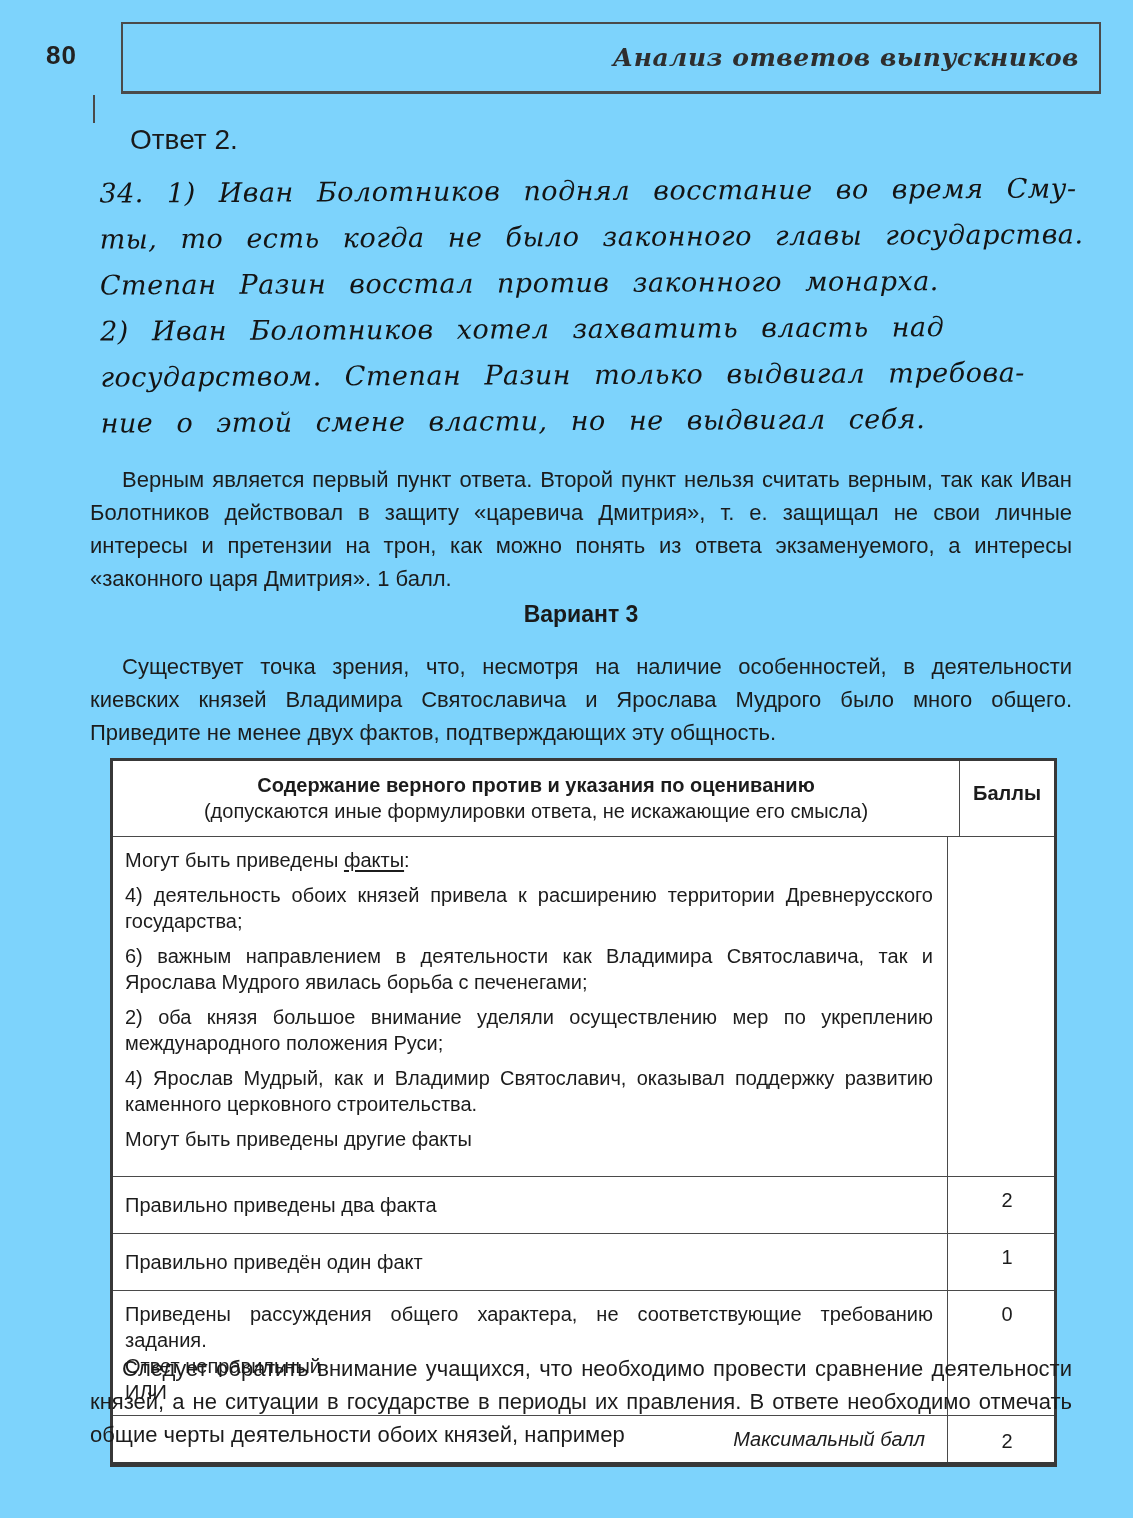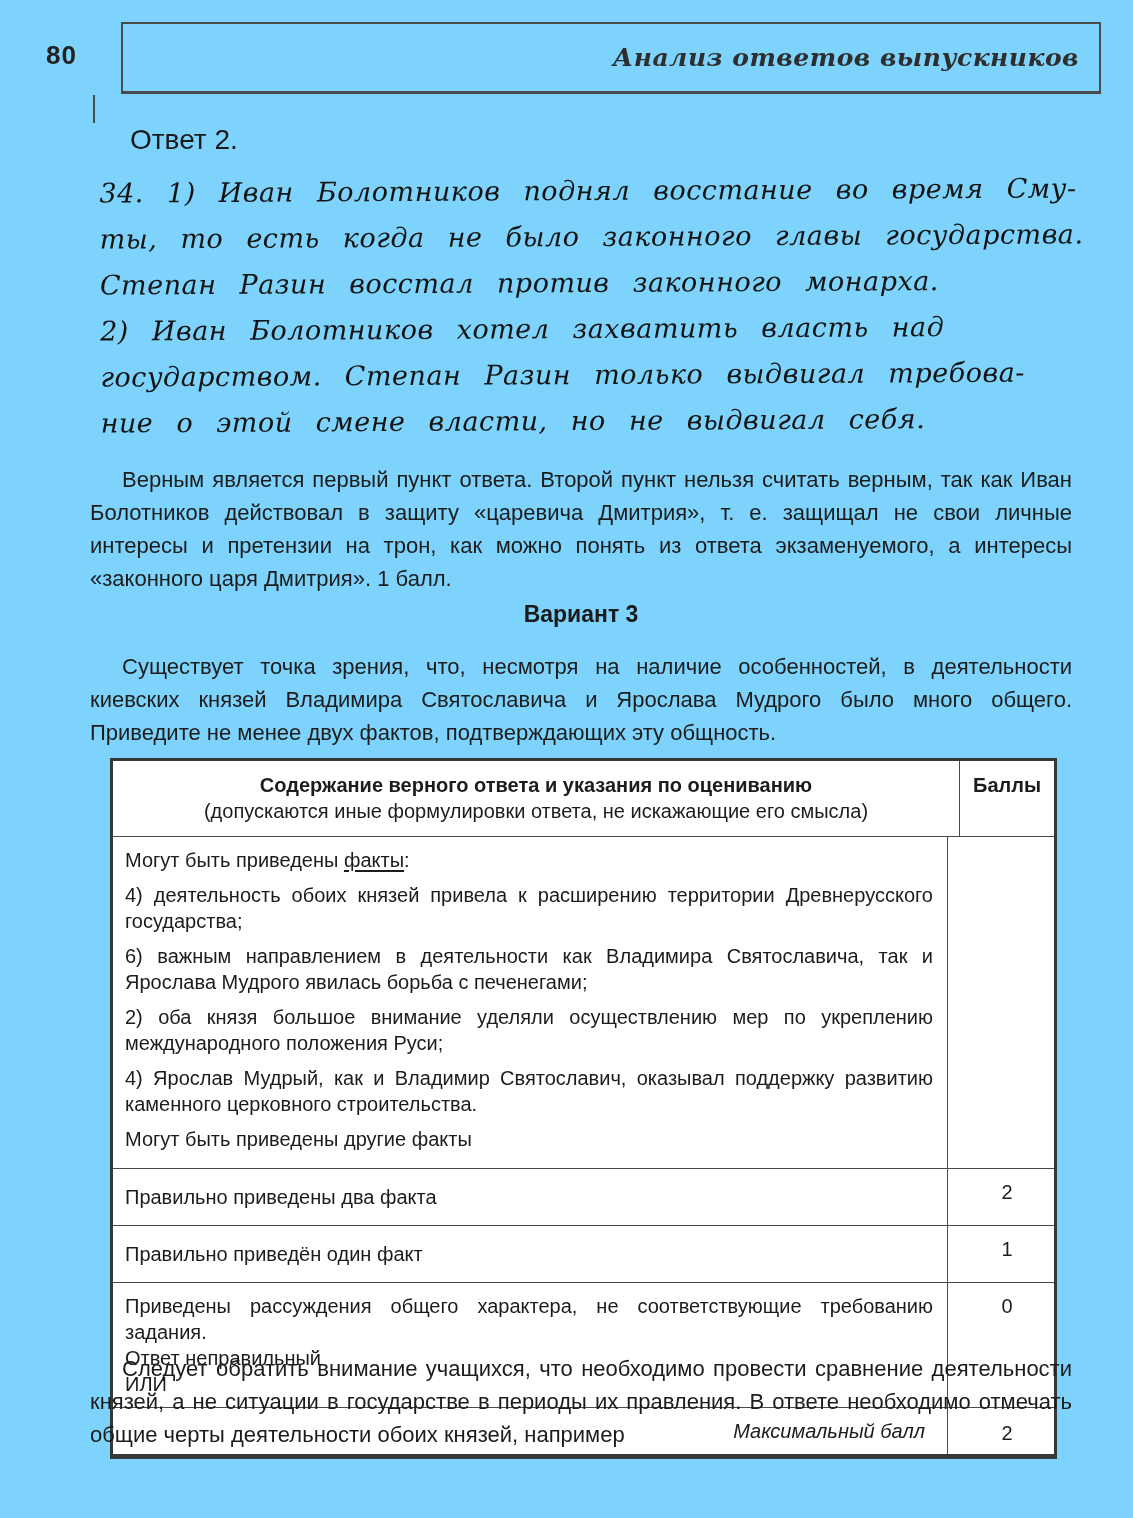--- a/index.html
+++ b/index.html
@@ -80,24 +80,24 @@
   }
   .t-row { display: grid; grid-template-columns: 1fr 94px; }
   .t-row + .t-row { border-top: 1px solid #4a4a4a; gap: 12px; }
   .t-content { border-right: 1px solid #4a4a4a; padding: 10px 14px 10px 12px; box-sizing: border-box; }
   .t-points {
     text-align: center; padding-top: 10px; box-sizing: border-box;
     font-size: 20px;
   }
   .t-header .t-content { text-align: center; padding: 11px 10px 12px 10px; }
   .t-header .t-title { font-weight: bold; }
-  .t-header .t-points { font-weight: bold; padding-top: 11px; }
+  .t-header .t-points { font-weight: bold; padding-top: 11px; margin-top: 8px; }
   .t-facts .t-content { padding-bottom: 12px; }
   .t-p { margin: 0 0 9px 0; text-align: justify; }
-  .t-p:last-child { margin-bottom: 4px; }
+  .t-p:last-child { margin-bottom: 12px; }
   .u { text-decoration: underline; text-underline-offset: 3px; }
   .t-single .t-content { min-height: 56px; display: flex; align-items: center; }
   .t-zero .t-content { min-height: 94px; }
   .t-zero .t-line { text-align: justify; }
   .t-footer .t-content {
     min-height: 42px; display: flex; align-items: center; justify-content: flex-end;
     font-style: italic; padding-right: 22px;
   }
   .t-footer .t-points { padding-top: 12px; }
 </style>
@@ -127,21 +127,21 @@
   <p class="para indent para-commentary">Верным является первый пункт ответа. Второй пункт нельзя считать верным, так как Иван Болотников действовал в защиту «царевича Дмитрия», т. е. защищал не свои личные интересы и претензии на трон, как можно понять из ответа экзаменуемого, а интересы «законного царя Дмитрия». 1 балл.</p>
 
   <h2 class="variant-heading">Вариант 3</h2>
 
   <p class="para indent para-task">Существует точка зрения, что, несмотря на наличие особенностей, в деятельности киевских князей Владимира Святославича и Ярослава Мудрого было много общего. Приведите не менее двух фактов, подтверждающих эту общность.</p>
 
   <div class="grading-table">
 
     <div class="t-row t-header">
       <div class="t-content">
-        <div class="t-title">Содержание верного ответа и указания по оцениванию</div>
+        <div class="t-title">Содержание верного против и указания по оцениванию</div>
         <div class="t-sub">(допускаются иные формулировки ответа, не искажающие его смысла)</div>
       </div>
       <div class="t-points">Баллы</div>
     </div>
 
     <div class="t-row t-facts">
       <div class="t-content">
         <p class="t-p"><span>Могут быть приведены </span><span class="u">факты</span><span>:</span></p>
         <p class="t-p">4) деятельность обоих князей привела к расширению территории Древнерусского государства;</p>
         <p class="t-p">6) важным направлением в деятельности как Владимира Святославича, так и Ярослава Мудрого явилась борьба с печенегами;</p>

